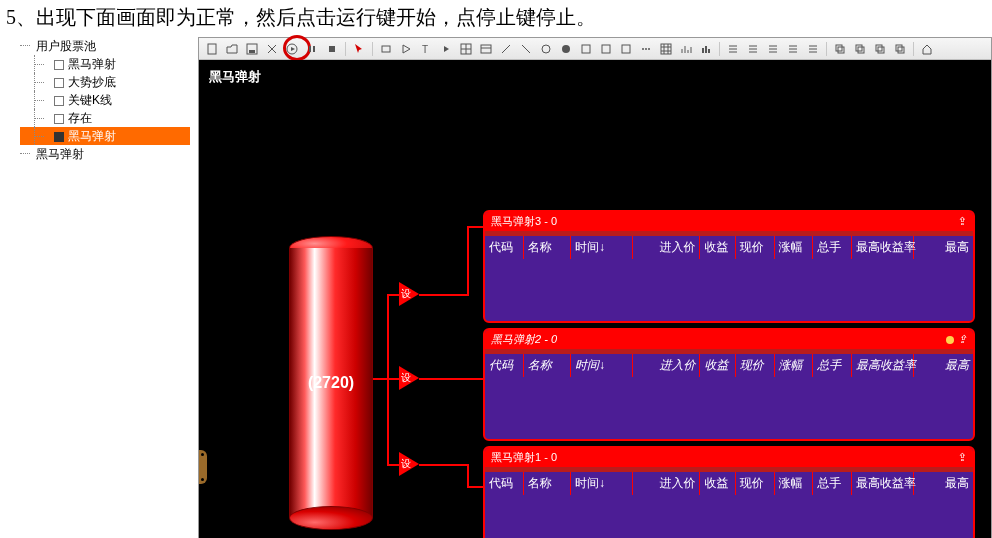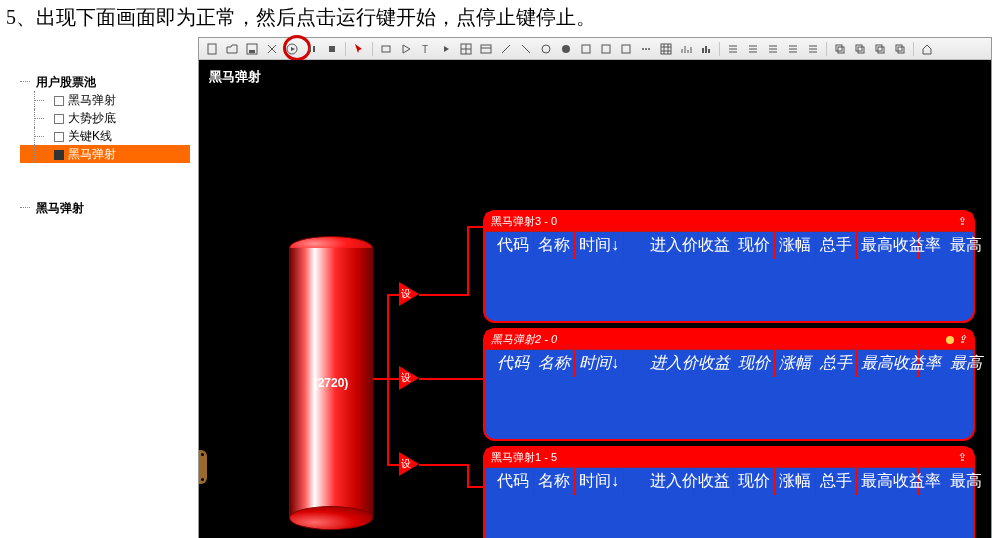--- a/index.html
+++ b/index.html
@@ -24,24 +24,23 @@
   }
   
   .sidebar {
     width: 190px;
     padding-left: 20px;
     font-size: 12px;
     color: #000;
     line-height: 18px;
   }
   .tree-group-label {
-    font-weight: bold;
+    font-weight: normal;
     position: relative;
     padding-left: 16px;
-    margin-top: 36px;
   }
   .tree-group-label::before {
     content: "";
     position: absolute;
     left: 0; top: 8px;
     width: 10px; height: 1px;
     border-top: 1px dotted #888;
   }
   .tree-item {
     position: relative;
@@ -139,21 +138,21 @@
     background: radial-gradient(ellipse at 30% 30%, #ff9090 0%, #ff1a1a 40%, #b30000 100%);
     border: 1px solid #800000;
   }
   .cyl-body {
     width: 84px; height: 270px;
     margin-top: -12px;
     background: linear-gradient(90deg, #730000 0%, #ff5a5a 18%, #ffffff 30%, #ff2a2a 55%, #cc0000 80%, #730000 100%);
     border-left: 1px solid #800000;
     border-right: 1px solid #800000;
     display:flex; align-items:center; justify-content:center;
-    color:#fff; font-size:12px; font-weight:bold;
+    color:#fff; font-size:16px; font-weight:bold;
   }
   .cyl-bot {
     width: 84px; height: 24px;
     border-radius: 50%;
     margin-top: -12px;
     background: radial-gradient(ellipse at 30% 70%, #ff6a6a 0%, #d90000 50%, #730000 100%);
     border: 1px solid #800000;
   }
   
   .hline { position:absolute; height:2px; background:#ff0000; }
@@ -168,54 +167,53 @@
   }
   .tri-node span{
     position:absolute;
     left:-18px; top:-7px;
     font-size:10px; color:#fff;
   }
   
   .panel {
     position:absolute;
     border: 2px solid #ff0000;
-    border-radius: 12px;
-    background: #1d4ed8;
+    border-radius: 6px;
+    background: #4c1d95;
     width: 492px;
   }
   .panel-head {
     background:#ff0000;
     color:#fff;
     font-size:11px;
     padding:2px 6px;
     display:flex;
     justify-content:space-between;
     align-items:center;
     border-top-left-radius:4px;
     border-top-right-radius:4px;
   }
   .panel-head-right { display:flex; gap:4px; align-items:center; }
   .dot-yellow { width:8px;height:8px;border-radius:50%;background:#ffd24d;display:inline-block;}
   .pin { color:#fff; font-size:11px;}
   .panel-cols {
     display:flex;
     color:#fff;
-    border-top:1px solid #b91c1c;
-    font-size:16px;
-    padding-left:8px;
+    border-top:5px solid #b91c1c;
+    font-size:12px;
   }
   .panel-cols span{
     padding:3px 4px;
     border-right:1px solid #ff0000;
     white-space:nowrap;
   }
   .panel-cols span:last-child{border-right:none;margin-left:27px;}
   .panel-body { height:62px; }
   
-  .c-code{width:44px;} .c-name{width:54px;} .c-time{width:72px;text-align:right;}
+  .c-code{width:44px;} .c-name{width:54px;} .c-time{width:72px;}
   .c-in{width:48px;margin-left:22px;} .c-gain{width:40px;} .c-price{width:44px;}
   .c-chg{width:44px;} .c-vol{width:44px;} .c-max{width:62px;} .c-high{flex:1;}
   
   .rail {
     position:absolute;
     left:0; top:390px;
     width:8px; height:34px;
     background:#9a6a2a;
     border-top-right-radius:6px;
     border-bottom-right-radius:6px;
@@ -228,20 +226,21 @@
 
 <div class="instruction">5、出现下面画面即为正常，然后点击运行键开始，点停止键停止。</div>
 
 <div class="main-row">
 
   <div class="sidebar">
     <div class="tree-group-label">用户股票池</div>
     <div class="tree-item"><span class="chk"></span><span>黑马弹射</span></div>
     <div class="tree-item"><span class="chk"></span><span>大势抄底</span></div>
     <div class="tree-item"><span class="chk"></span><span>关键K线</span></div>
+    <div class="tree-item"><span class="chk"></span><span>存在</span></div>
     <div class="tree-item selected"><span class="chk dark"></span><span>黑马弹射</span></div>
     <div class="tree-group-label">黑马弹射</div>
   </div>
 
   <div class="app">
 
     <div class="toolbar">
       <div class="run-circle"></div>
 
     <div class="tbtn">
@@ -516,21 +515,21 @@
           <span class="c-chg">涨幅</span>
           <span class="c-vol">总手</span>
           <span class="c-max">最高收益率</span>
           <span class="c-high">最高</span>
         </div>
         <div class="panel-body"></div>
       </div>
 
       <div class="panel" style="left:284px; top:386px;">
         <div class="panel-head">
-          <span>黑马弹射1 - 5</span>
+          <span>黑马弹射1 - 0</span>
           <span class="panel-head-right">
               <span class="pin">⇪</span>
             </span>
         </div>
         <div class="panel-cols">
           <span class="c-code">代码</span>
           <span class="c-name">名称</span>
           <span class="c-time">时间↓</span>
           <span class="c-in">进入价</span>
           <span class="c-gain">收益</span>

